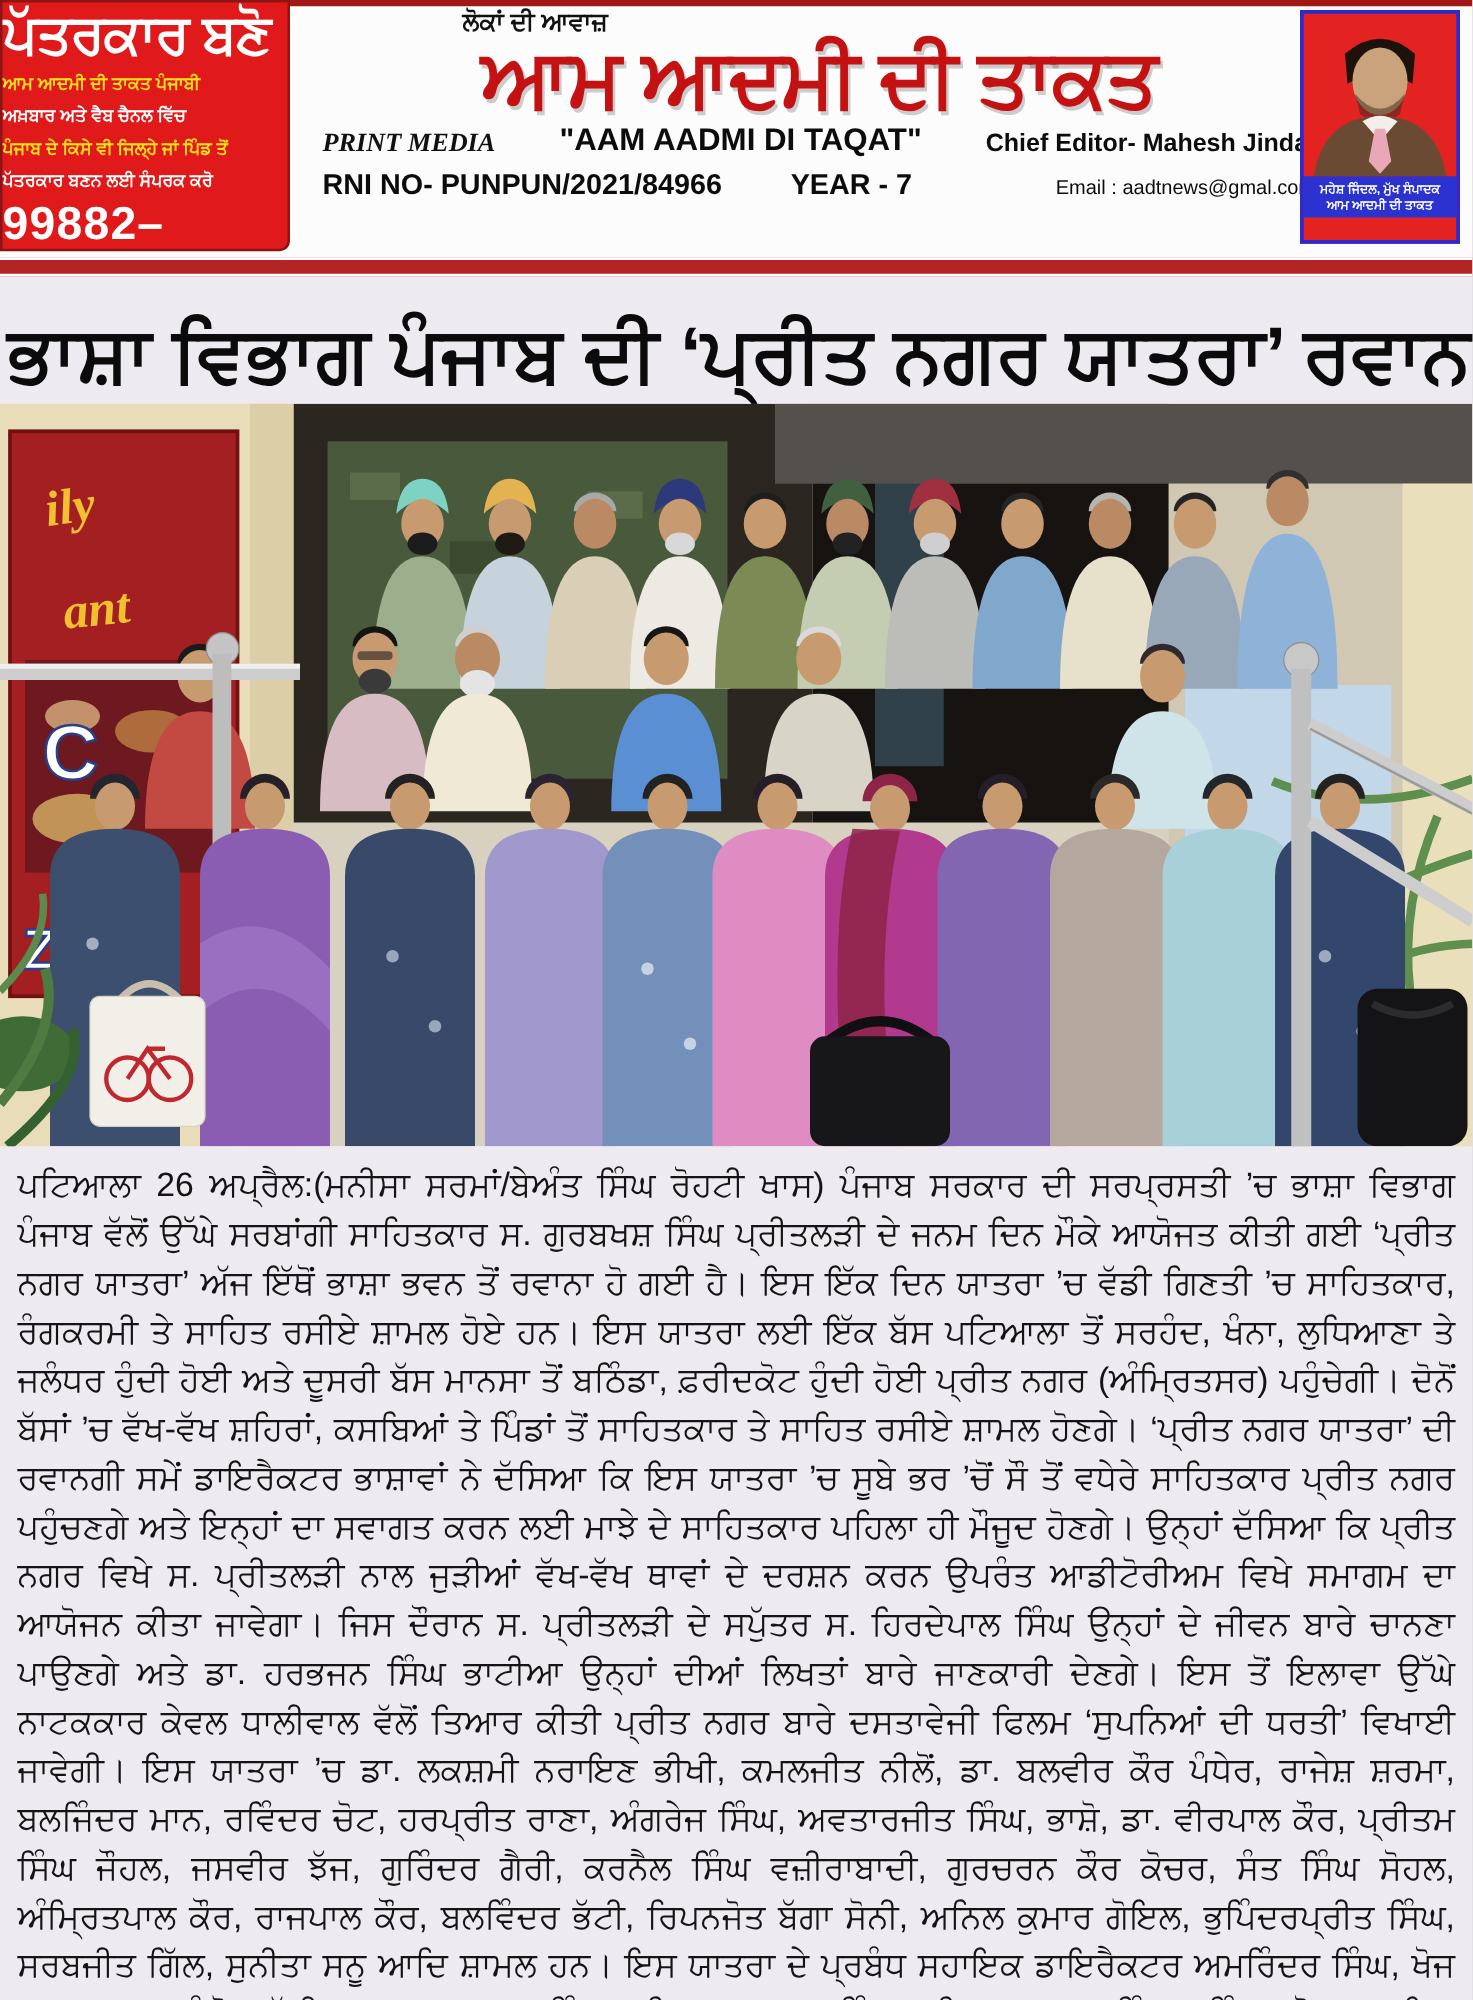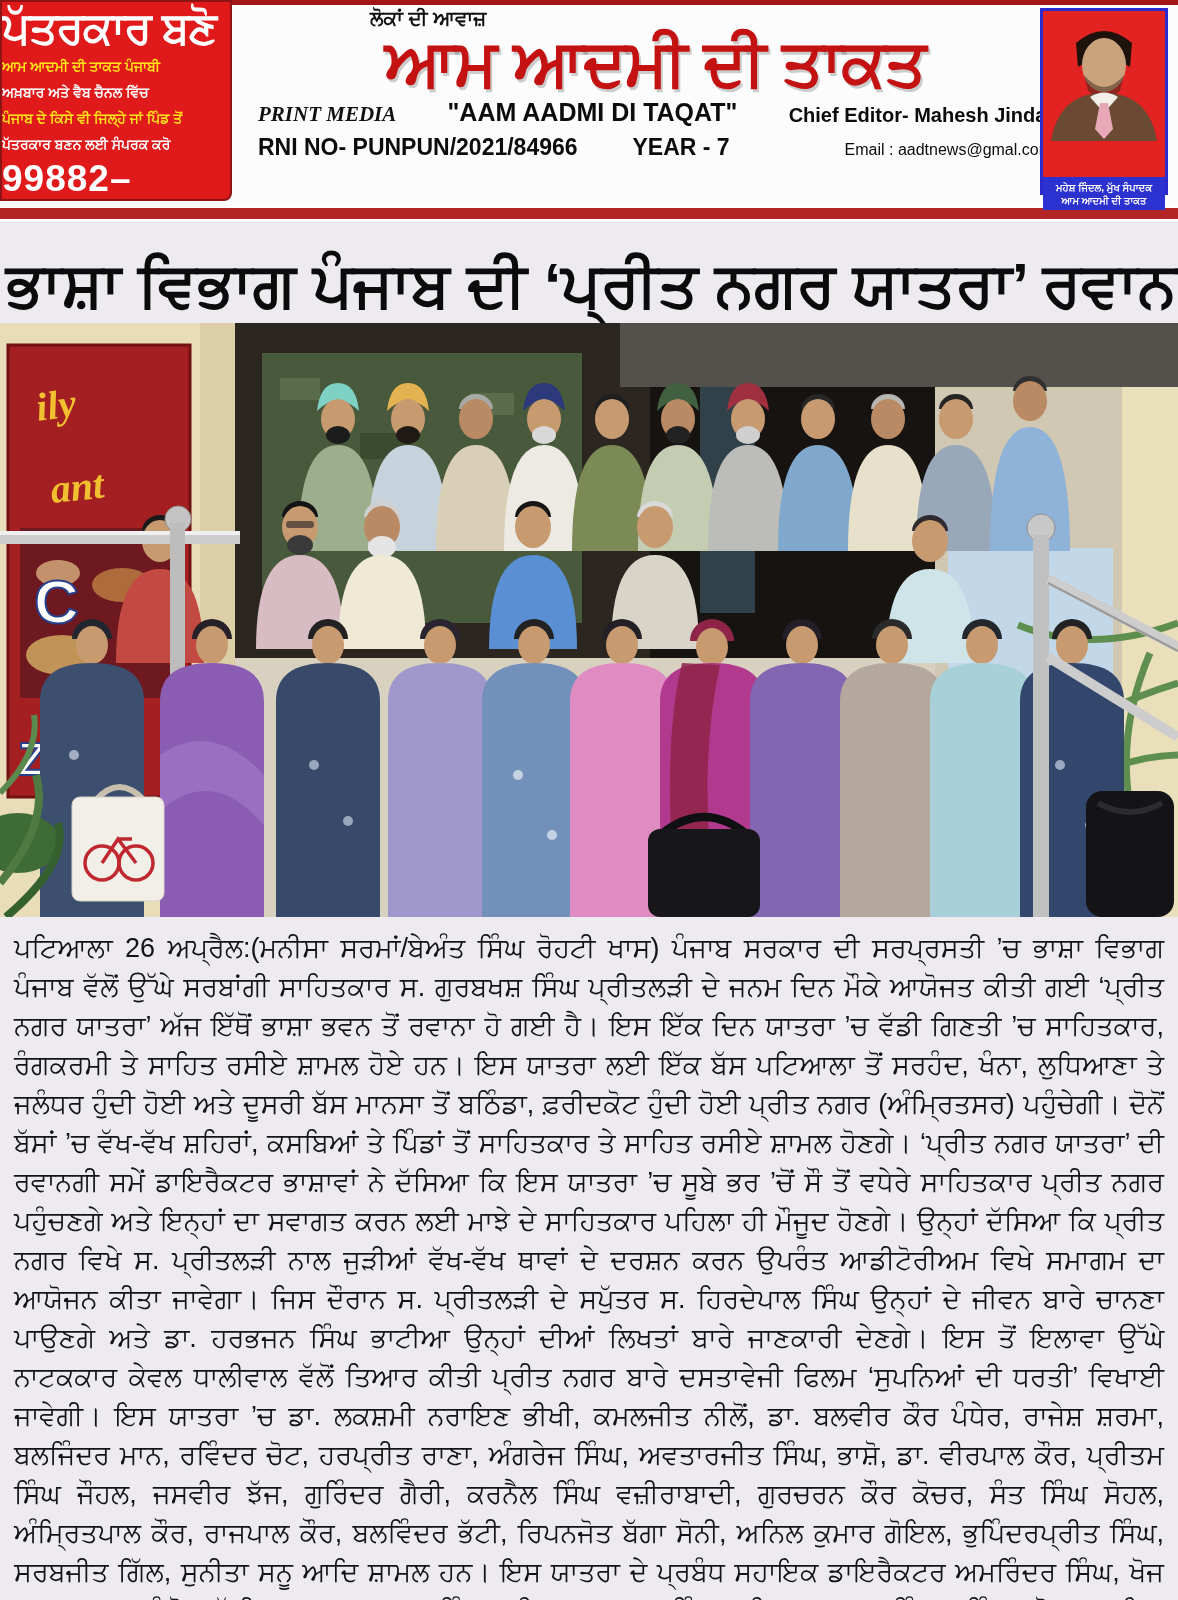--- a/index.html
+++ b/index.html
@@ -29,21 +29,21 @@
   .chief-editor{font-size:20px;font-weight:700;color:#0c0c0c;}
   .mast-row2{display:flex;justify-content:space-between;align-items:baseline;margin-top:7px;}
   .rni{font-size:23px;font-weight:700;color:#0c0c0c;}
   .year{font-size:23px;font-weight:700;color:#0c0c0c;margin-left:-60px;}
   .email{font-size:16px;font-weight:400;color:#0c0c0c;}
 
   .editor-card{position:absolute;right:10px;top:8px;width:128px;height:187px;
                border:3px solid #2a2ace;background:#e32222;box-sizing:border-box;}
   .editor-card svg{display:block;}
   .editor-caption{background:#2b32cf;color:#fff;text-align:center;font-size:10px;line-height:13px;
-                  font-weight:700;padding:4px 1px 3px;margin-top:36px;}
+                  font-weight:700;padding:4px 1px 3px;}
 
   .red-rule{height:11px;background:#b32424;border-top:2px solid #fff;border-bottom:2px solid #fff;}
   .banner{height:37px;background:#2b32cf;color:#fff;text-align:center;font-weight:800;
           font-size:27px;line-height:37px;letter-spacing:.5px;}
 
   .headline{padding:12px 6px 4px;text-align:center;font-size:62px;font-weight:800;color:#0b0b0b;
             line-height:56px;white-space:nowrap;margin-top:24px;}
 
   .photo-wrap{padding-top:6px;background:#edeaf0;}
   .photo-wrap svg{display:block;}

